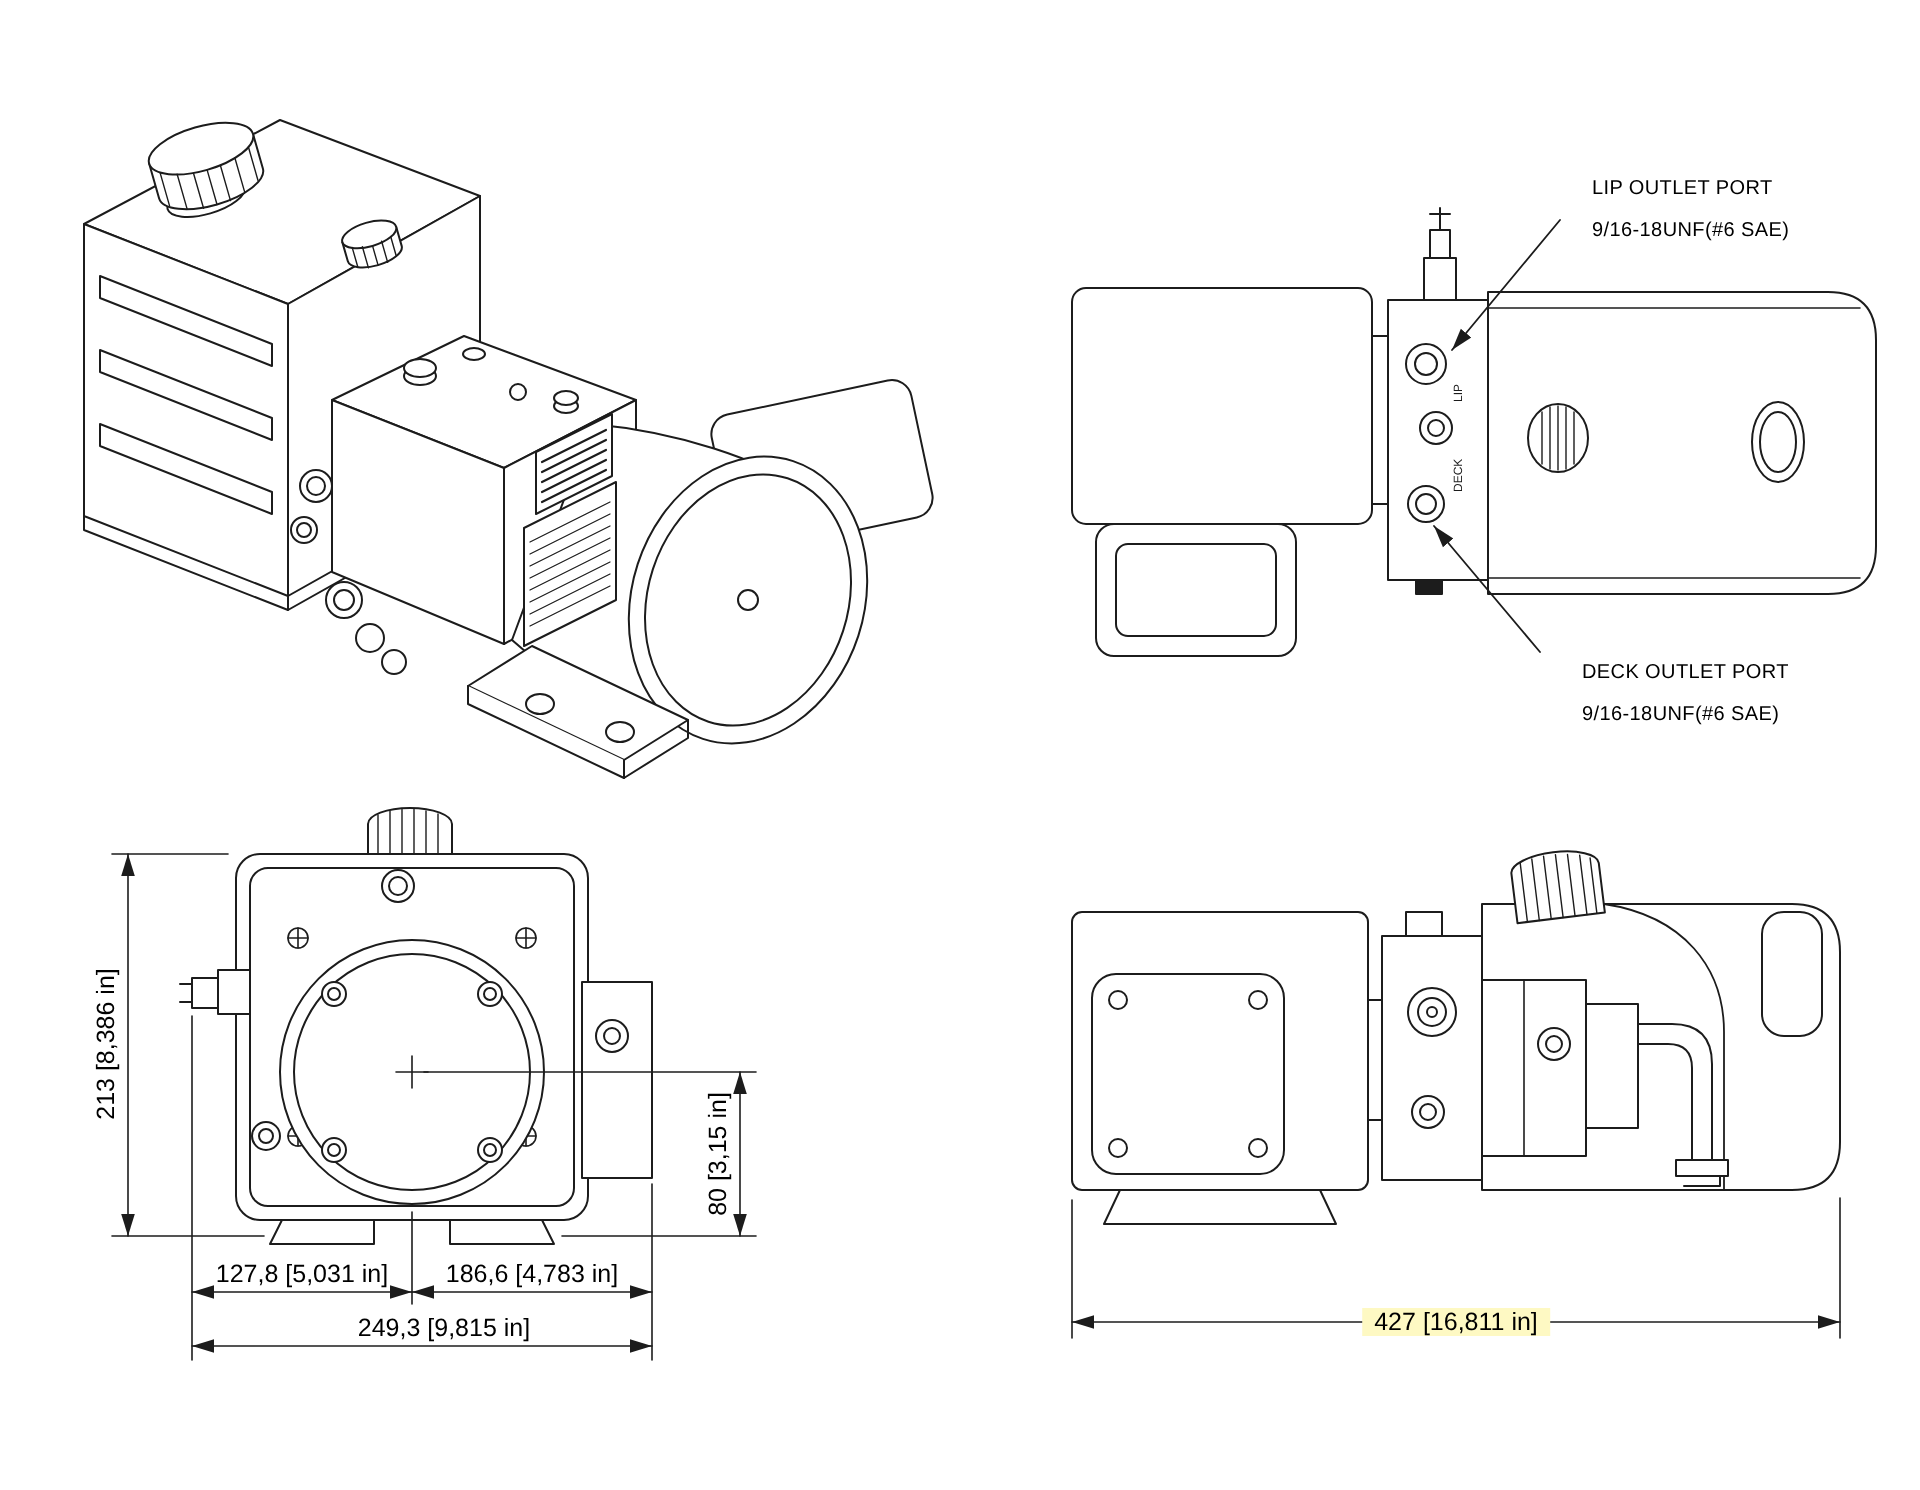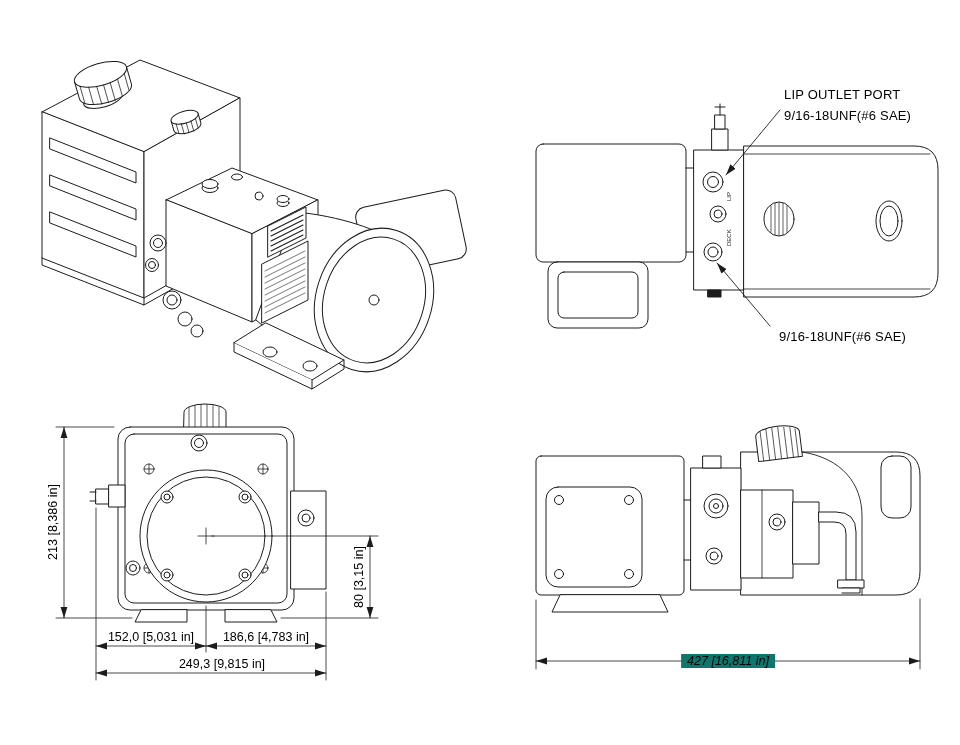--- a/index.html
+++ b/index.html
@@ -1,22 +1,22 @@
 <!DOCTYPE html>
 <html><head>
 <meta charset="utf-8">
 <style>
   html,body{margin:0;padding:0;}
   body{width:960px;height:745px;background:#fff;font-family:"Liberation Sans",sans-serif;}
   #page{position:relative;width:960px;height:745px;background:#fff;overflow:hidden;}
   #page svg{position:absolute;left:0;top:0;display:block;}
-  .callout{position:absolute;font-size:13px;line-height:21px;letter-spacing:.2px;color:#000;white-space:nowrap;}
+  .callout{position:absolute;font-size:10px;line-height:21px;letter-spacing:.2px;color:#000;white-space:nowrap;margin-left:12px;}
   .dim{position:absolute;font-size:12.5px;color:#000;white-space:nowrap;transform:translate(-50%,-50%);}
   .dim.v{transform:translate(-50%,-50%) rotate(-90deg);}
-  .dim.bg{background:#0f766e;padding:0 6px;font-style:italic;}
+  .dim.bg{background:#fef9c3;padding:0 6px;}
 </style>
 </head>
 <body>
 
 <div id="page">
 
 <svg width="960" height="745" viewBox="0 0 960 745">
   <defs>
     <marker id="arr" viewBox="0 0 12 8" refX="11" refY="4" markerWidth="12" markerHeight="8" orient="auto-start-reverse" markerUnits="userSpaceOnUse">
       <path d="M0,0.6 L11,4 L0,7.4 Z" fill="#1c1c1c" stroke="none"></path>
@@ -251,23 +251,24 @@
   </g>
 
   </g>
 </svg>
 
 <div class="callout" style="left:784px;top:84px">
   <div>LIP OUTLET PORT</div>
   <div>9/16-18UNF(#6 SAE)</div>
 </div>
 <div class="callout" style="left:779px;top:326px">
+  <div>DECK OUTLET PORT</div>
   <div>9/16-18UNF(#6 SAE)</div>
 </div>
 
 <div class="dim v" style="left:53px;top:522px">213 [8,386 in]</div>
 <div class="dim v" style="left:359px;top:577px">80 [3,15 in]</div>
-<div class="dim" style="left:151px;top:637px">152,0 [5,031 in]</div>
+<div class="dim" style="left:151px;top:637px">127,8 [5,031 in]</div>
 <div class="dim" style="left:266px;top:637px">186,6 [4,783 in]</div>
 <div class="dim" style="left:222px;top:664px">249,3 [9,815 in]</div>
 <div class="dim bg" style="left:728px;top:661px">427 [16,811 in]</div>
 
 </div>
 
 </body></html>

